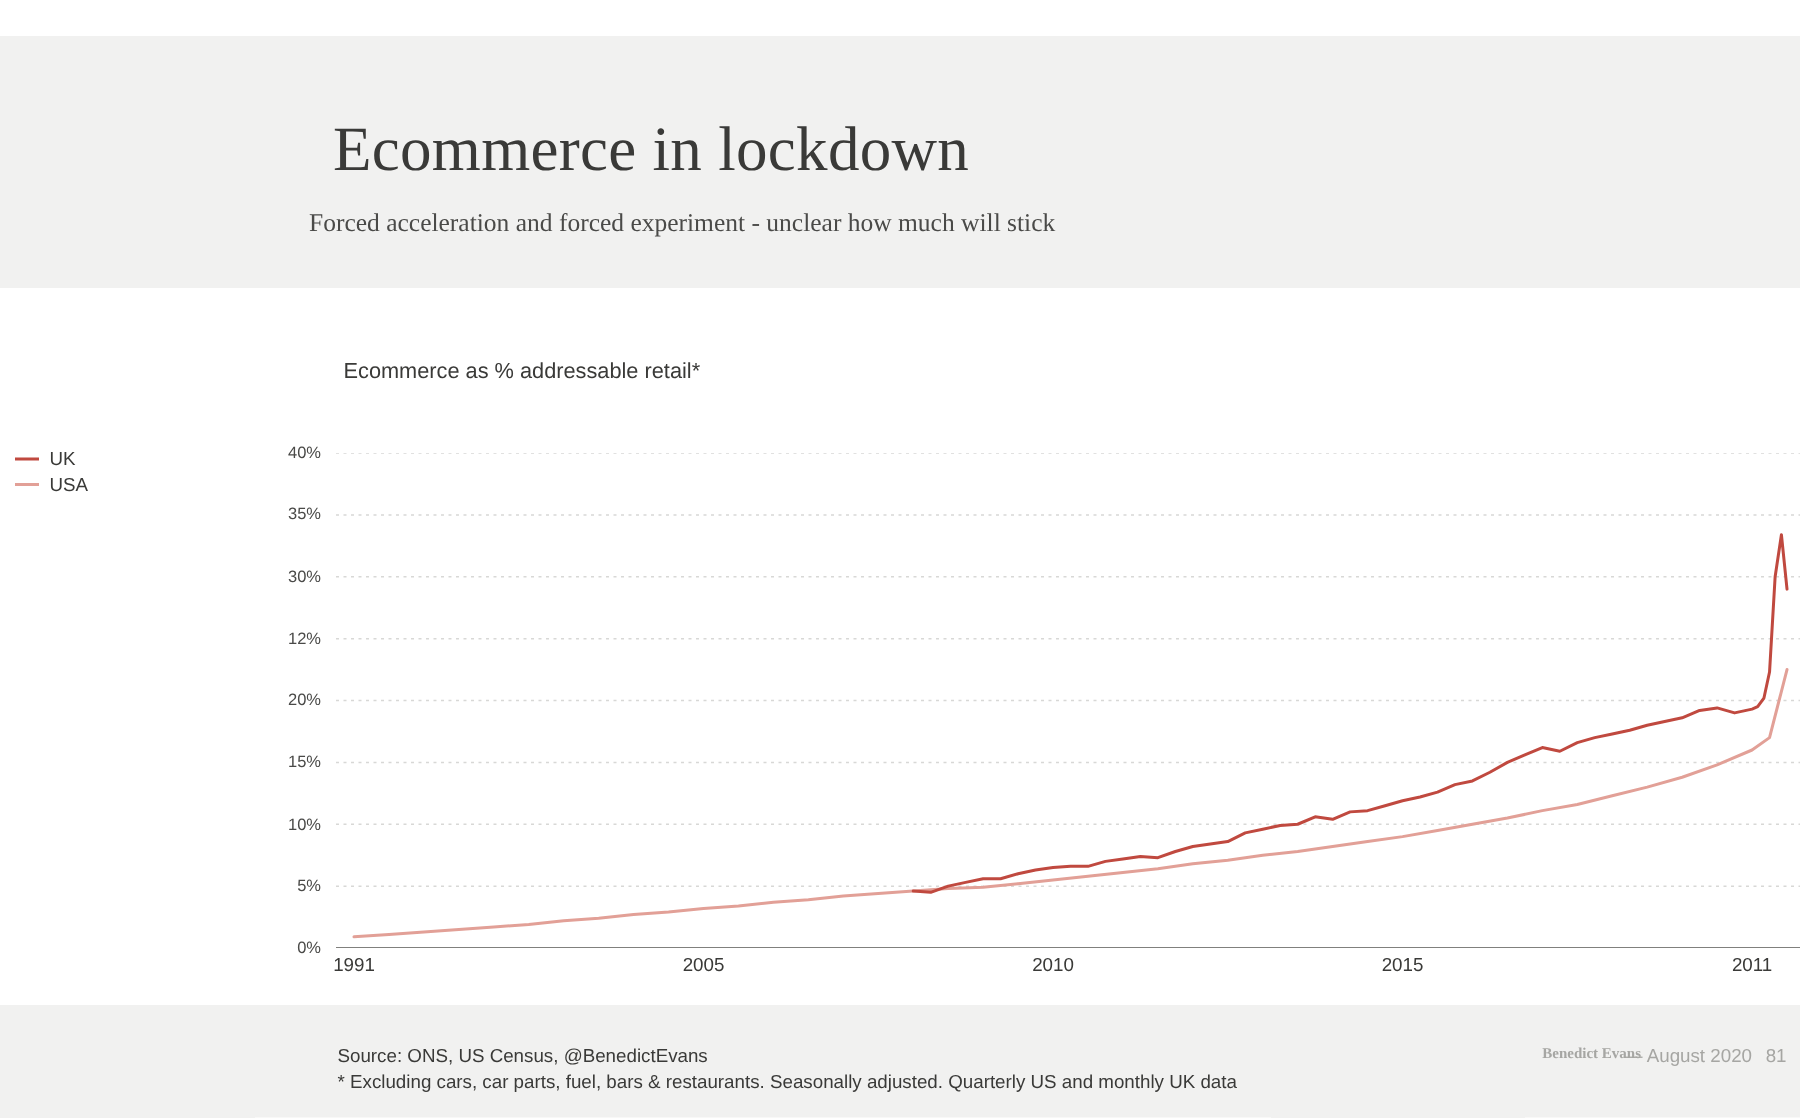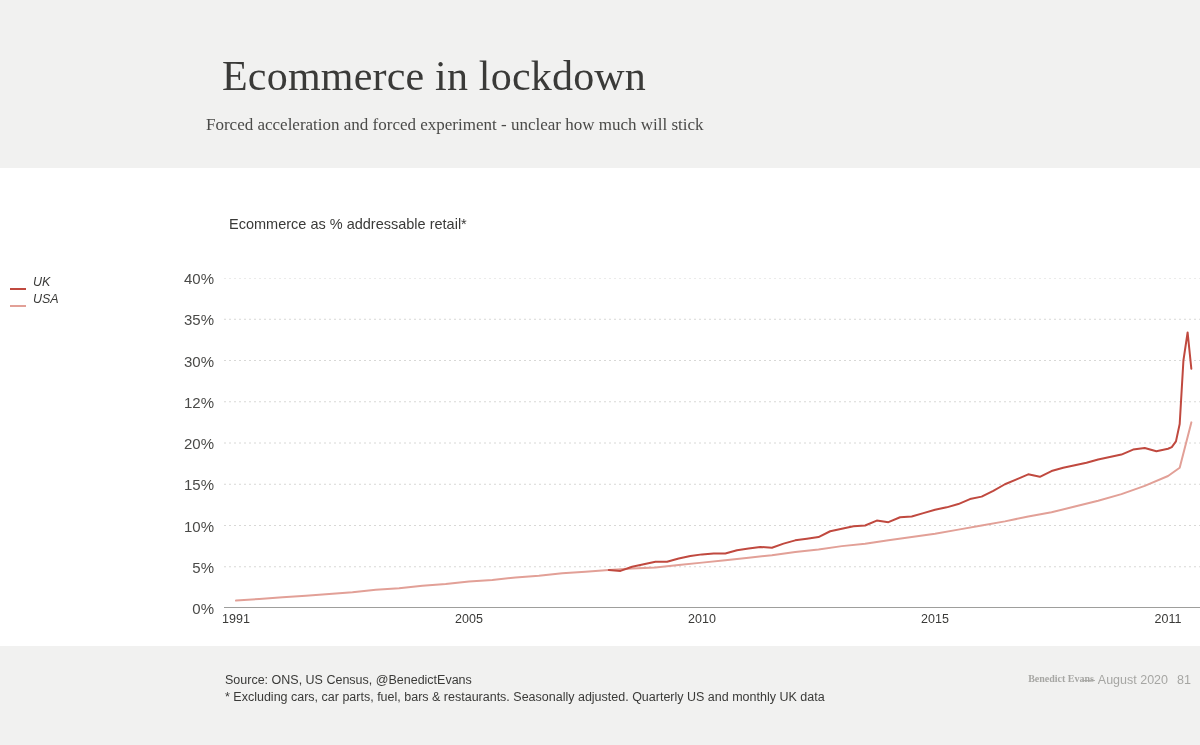--- a/index.html
+++ b/index.html
@@ -11,20 +11,21 @@
     height: 745px;
     background: #ffffff;
     font-family: "Liberation Sans", sans-serif;
     overflow: hidden;
   }
   .slide {
     position: relative;
     width: 1200px;
     height: 628px;
     background: #0f172a;
+    margin-top: 24px;
   }
   
   .header {
     position: absolute;
     left: 0; top: 0;
     width: 1200px;
     height: 168px;
     background: #f1f1f0;
   }
   .title {
@@ -65,24 +66,23 @@
   }
   
   .legend {
     position: absolute;
     left: 10px;
     top: 106px;
     width: 140px;
   }
   .legend-row {
     display: flex;
-    align-items: flex-end;
+    align-items: center;
     height: 16px;
     margin-bottom: 1px;
-    font-style: italic;
   }
   .legend-swatch {
     width: 16px;
     height: 2px;
     margin-right: 7px;
     flex: 0 0 auto;
   }
   .legend-label {
     font-size: 12.5px;
     color: #3a3a38;
@@ -101,21 +101,21 @@
     left: 0;
     top: 0;
     width: 976px;
     height: 330px;
   }
   .ytick {
     position: absolute;
     right: 0;
     width: 46px;
     text-align: right;
-    font-size: 15px;
+    font-size: 11px;
     color: #4a4a48;
     transform: translateY(-50%);
   }
   .xtick {
     position: absolute;
     font-size: 12.5px;
     color: #3a3a38;
     transform: translateX(-50%);
     top: 4px;
   }

